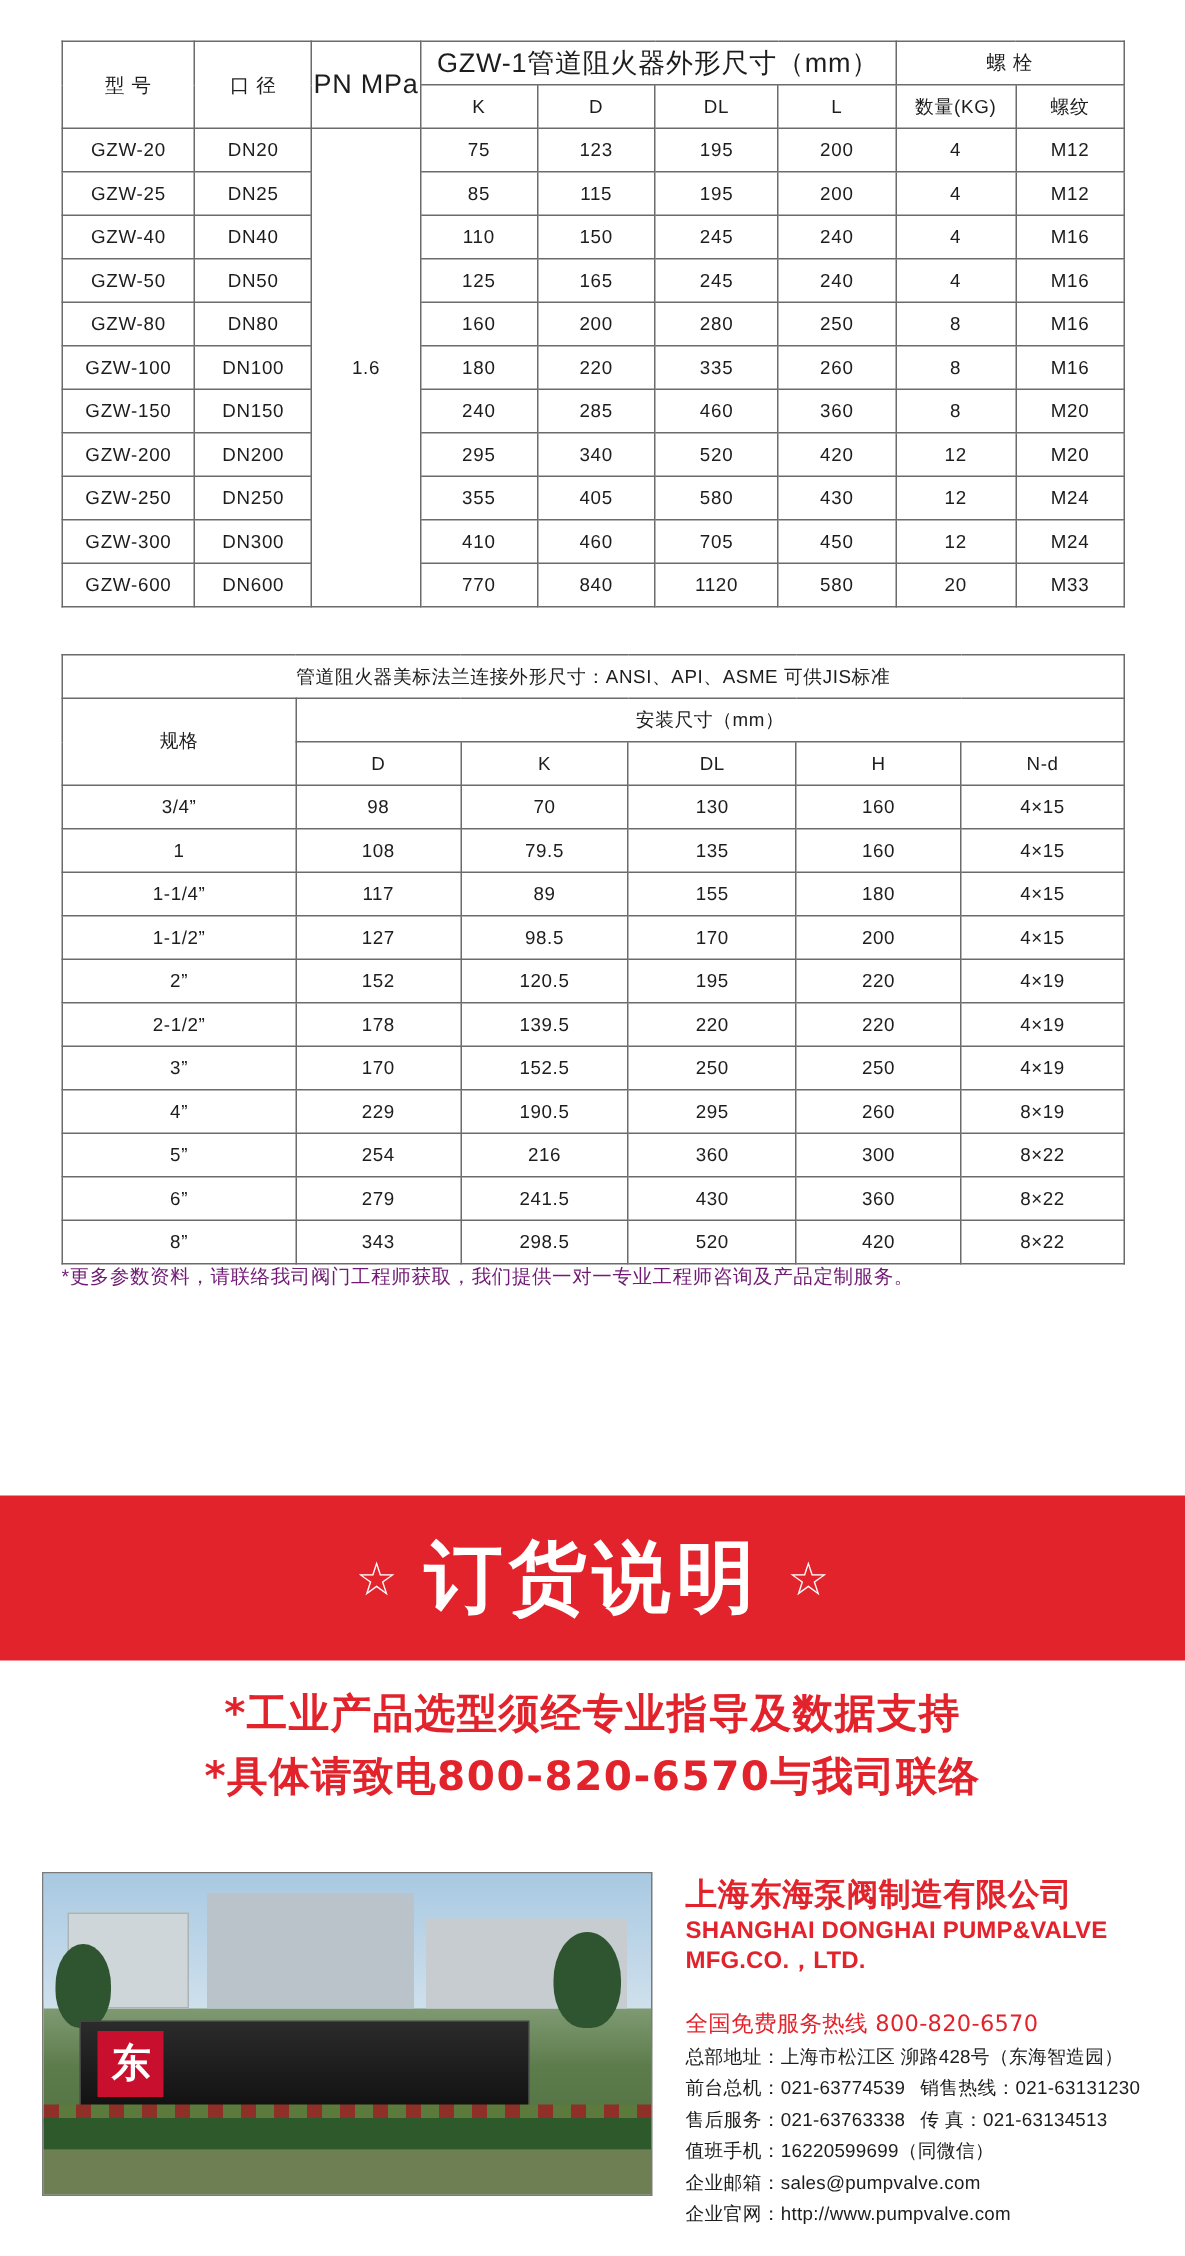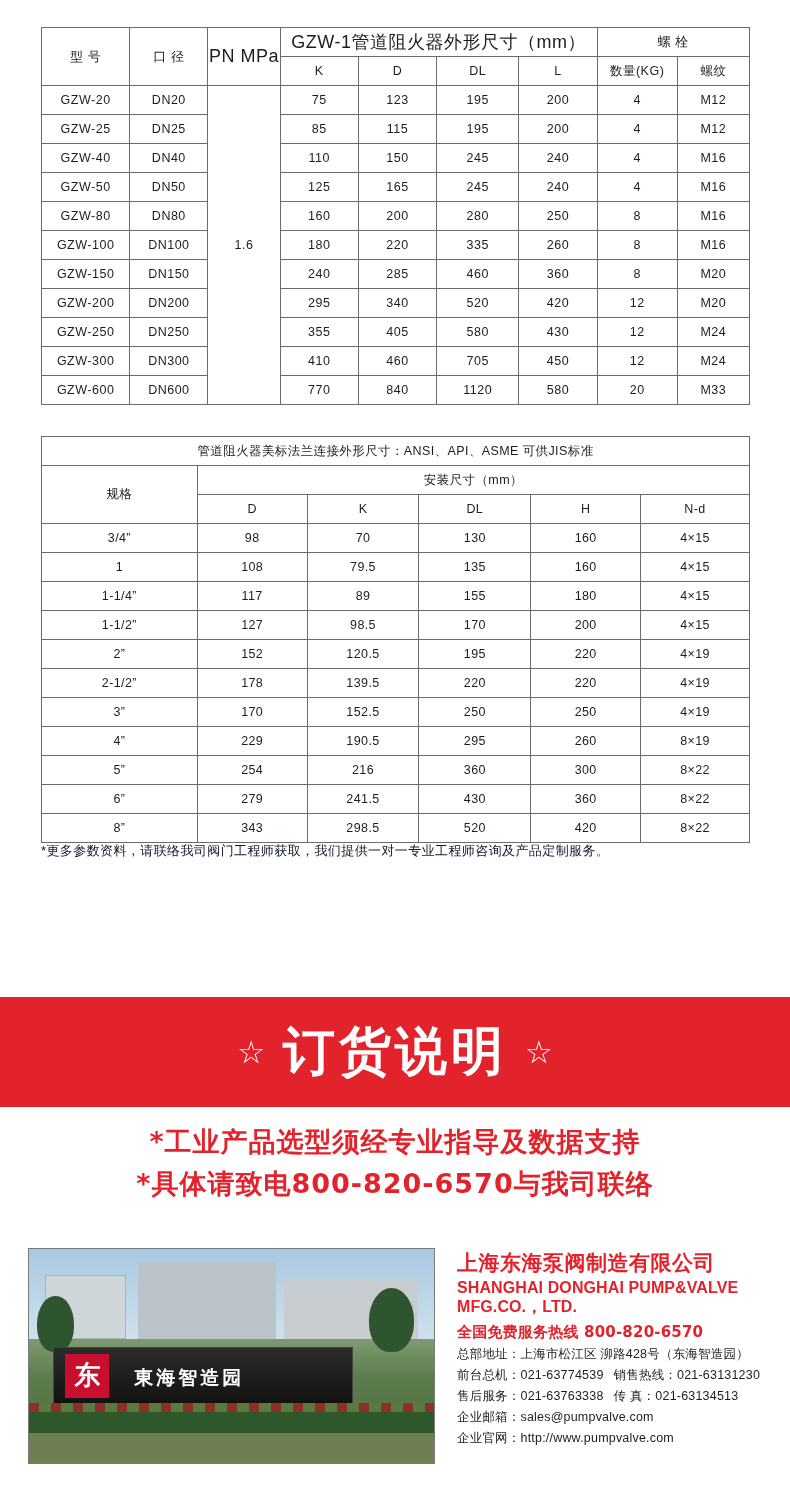--- a/index.html
+++ b/index.html
@@ -67,21 +67,21 @@
     color: #1d1d1d;
     letter-spacing: 0.4px;
   }
 
   
   .note {
     position: absolute;
     left: 41px;
     top: 842px;
     font-size: 13px;
-    color: #0f172a;
+    color: #701a75;
     letter-spacing: 0.4px;
   }
 
   
   .order-band {
     position: absolute;
     left: 0;
     top: 997px;
     width: 790px;
     height: 110px;
@@ -200,22 +200,22 @@
   .company-en {
     color: #e3232c;
     font-size: 16px;
     font-weight: bold;
     margin-top: 2px;
     letter-spacing: 0.1px;
   }
   .hotline {
     color: #e3232c;
     font-size: 15px;
-    font-weight: bold;
-    margin-top: 5px;
+    font-weight: normal;
+    margin-top: 22px;
     letter-spacing: 0.2px;
     font-family: "DejaVu Sans", sans-serif;
   }
   .contact-line {
     font-size: 12.5px;
     color: #1d1d1d;
     margin-top: 4px;
     letter-spacing: 0.2px;
     white-space: nowrap;
   }
@@ -486,39 +486,41 @@
 <div class="footer">
   <div class="footer-photo">
     <div class="photo-sky"></div>
     <div class="photo-bldg-left"></div>
     <div class="photo-bldg-mid"></div>
     <div class="photo-bldg-right"></div>
     <div class="photo-tree" style="left:2%;top:22%;width:9%;height:26%"></div>
     <div class="photo-tree" style="left:84%;top:18%;width:11%;height:30%"></div>
     <div class="photo-wall"></div>
     <div class="photo-logo">东</div>
-    <div class="photo-wall-text">東海智造园</div>
     <div class="photo-flowers"></div>
     <div class="photo-hedge"></div>
     <div class="photo-ground"></div>
   </div>
   <div class="footer-info">
     <div class="company-cn">上海东海泵阀制造有限公司</div>
     <div class="company-en">SHANGHAI DONGHAI PUMP&amp;VALVE MFG.CO.，LTD.</div>
     <div class="hotline">全国免费服务热线 800-820-6570</div>
 
     <div class="contact-line">
       <span>总部地址：</span><span>上海市松江区 泖路428号（东海智造园）</span>
     </div>
     <div class="contact-line">
       <span>前台总机：</span><span>021-63774539</span><span class="spacer-sm"></span><span>销售热线：</span><span>021-63131230</span>
     </div>
     <div class="contact-line">
       <span>售后服务：</span><span>021-63763338</span><span class="spacer-sm"></span><span>传    真：</span><span>021-63134513</span>
     </div>
     <div class="contact-line">
+      <span>值班手机：</span><span>16220599699（同微信）</span>
+    </div>
+    <div class="contact-line">
       <span>企业邮箱：</span><span>sales@pumpvalve.com</span>
     </div>
     <div class="contact-line">
       <span>企业官网：</span><span>http://www.pumpvalve.com</span>
     </div>
   </div>
 </div>
 
 </body></html>

